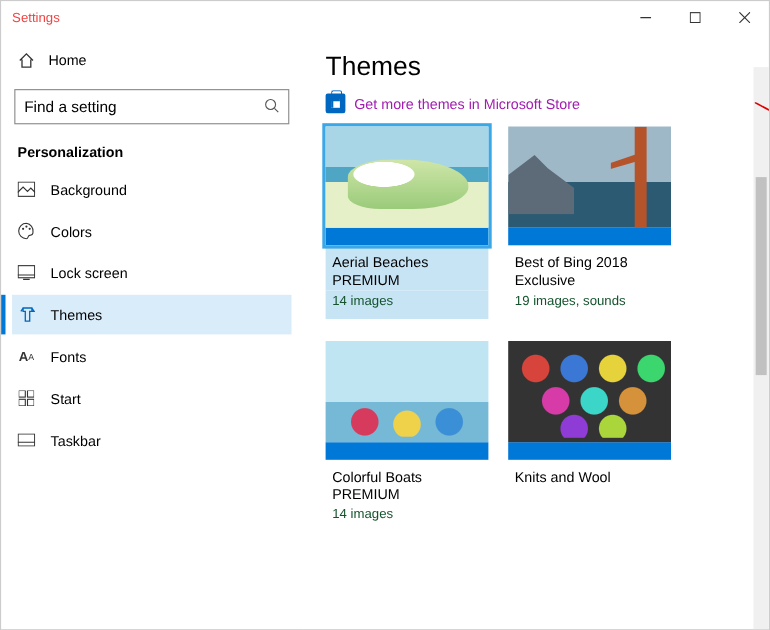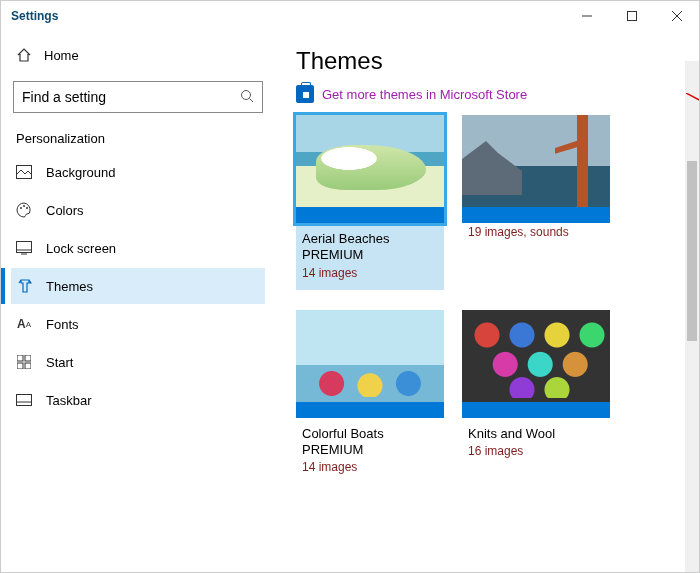--- a/index.html
+++ b/index.html
@@ -1,30 +1,30 @@
 <!DOCTYPE html>
 <html><head>
 <meta charset="utf-8">
 <style>
   * { box-sizing: border-box; }
   html, body { margin:0; padding:0; }
   body { width:700px; height:573px; background:#fff; font-family:"Segoe UI", Arial, sans-serif; font-size:13px; color:#000; overflow:hidden; position:relative; border:1px solid #ccc;}
   .titlebar { height:30px; display:flex; align-items:center; justify-content:space-between; padding-left:10px; }
-  .app-title { font-size:12px; color:#0c4a6e;font-weight:bold; }
+  .app-title { font-size:12px; color:#ef4444; }
   .win-ctrls { display:flex; height:100%; }
   .win-btn { width:45px; display:flex; align-items:center; justify-content:center; font-size:12px; color:#333; }
   .layout { display:flex; height:calc(100% - 30px); }
   .sidebar { width:275px; padding:10px 10px 0 10px; border-right:1px solid #fff; }
-  .home-row { display:flex; align-items:center; gap:12px; padding:6px 5px 10px 5px; cursor:pointer;}
+  .home-row { display:flex; align-items:flex-start; gap:12px; padding:6px 5px 10px 5px; cursor:pointer;}
   .home-row .icon { width:16px; height:16px; display:flex; align-items:center; justify-content:center; }
   .home-label { font-size:13px; }
   .search-box { display:flex; align-items:center; justify-content:space-between; border:1px solid #888; height:32px; padding:0 8px; margin:8px 2px 18px 2px; cursor:text;}
   .search-box span:first-child { color:#000000; font-size:14px; }
   .search-icon { color:#555; font-size:13px; }
-  .cat-header { font-weight:400; font-size:13px; padding:0 5px 8px 5px; }
+  .cat-header { font-weight:700; font-size:13px; padding:0 5px 8px 5px; }
   .nav-item { display:flex; align-items:center; gap:14px; padding:10px 5px 10px 5px; margin-bottom:2px; cursor:pointer; }
   .nav-item.active { background:#d9ecf9; position:relative; }
   .nav-item.active::before { content:""; position:absolute; left:-10px; top:0; bottom:0; width:4px; background:#0078d7; }
   .nav-item .icon { width:16px; height:16px; display:flex; align-items:center; justify-content:center; font-size:14px; color:#333;}
   .content { flex:1; padding:12px 10px 0 20px; position:relative; }
   .page-title { font-size:24px; font-weight:400; margin:4px 0 10px 0; }
   .store-link-row { display:flex; align-items:center; gap:8px; margin-bottom:12px; }
   .store-icon { width:18px; height:18px; background:#0067c0; position:relative; border-radius:2px;}
   .store-icon::before{content:""; position:absolute; top:-3px; left:5px; width:8px; height:3px; border:1px solid #0067c0; border-bottom:none; border-radius:2px 2px 0 0;}
   .store-icon::after{content:""; position:absolute; background:#fff; width:8px; height:8px; left:5px; top:5px;
@@ -32,21 +32,21 @@
   }
   .store-link { color:#a21caf; font-size:13px; cursor:pointer;}
   .arrow { position:absolute; left:410px; top:62px; width:70px; height:40px; z-index:11; pointer-events:none;}
   .themes-grid { display:grid; grid-template-columns:148px 148px; gap:20px 18px; }
   .theme-card { width:148px; }
   .theme-card.selected .thumb-wrap { outline:3px solid #3aa7e6; outline-offset:0;}
   .thumb-wrap { width:148px; }
   .thumb { width:148px; height:92px; background:#ddd; position:relative; overflow:hidden;}
   .strip { height:16px; background:#0078d7; }
   .tlabel { padding:8px 6px 0 6px; font-size:13px; line-height:1.25;}
-  .tmeta { padding:2px 6px 4px 6px; font-size:12px; color:#7f1d1d; }
+  .tmeta { padding:2px 6px 4px 6px; font-size:12px; color:#14532d; }
   .theme-card.selected .tlabel, .theme-card.selected .tmeta { background:#c7e4f4; }
   .theme-card.selected .tlabel{padding-top:8px;}
   .theme-card.selected .tmeta{padding-bottom:10px;}
   .scroll-track { position:absolute; right:0; top:30px; bottom:0; width:14px; background:#f0f0f0;}
   .scroll-thumb { position:absolute; left:2px; width:10px; background:#c1c1c1; }
   
   .th-beach{background:linear-gradient(#a8d6e6 0 40%, #4fa6c4 40% 55%, #e6f0c8 55% 100%);}
   .th-beach::after{content:""; position:absolute; left:20px; top:30px; width:110px; height:45px; background:radial-gradient(ellipse at 30% 30%, #fff 0 25%, transparent 26%), linear-gradient(#cfe6a8, #9acb7a); border-radius:40% 60% 50% 30%; }
   .th-bridge{background:linear-gradient(#9fb8c8 0 55%, #2c5a73 55% 100%);}
   .th-bridge::before{content:""; position:absolute; left:0; top:20px; width:60px; height:60px; background:#5d6b78; clip-path:polygon(0 100%,0 40%, 40% 10%, 60% 30%, 100% 60%, 100% 100%);}
@@ -194,37 +194,37 @@
             <div class="strip"></div>
           </div>
         <div class="tlabel">Aerial Beaches PREMIUM</div>
         <div class="tmeta">14 images</div>
       </div>
       <div class="theme-card">
         <div class="thumb-wrap">
             <div class="thumb th-bridge"></div>
             <div class="strip"></div>
           </div>
+        <div class="tlabel">Best of Bing 2018 Exclusive</div>
         <div class="tmeta">19 images, sounds</div>
       </div>
       <div class="theme-card">
         <div class="thumb-wrap">
             <div class="thumb th-boats"></div>
             <div class="strip"></div>
           </div>
         <div class="tlabel">Colorful Boats PREMIUM</div>
         <div class="tmeta">14 images</div>
       </div>
       <div class="theme-card">
         <div class="thumb-wrap">
             <div class="thumb th-knits"></div>
             <div class="strip"></div>
           </div>
         <div class="tlabel">Knits and Wool</div>
-        <div class="tmeta">16 images</div>
       </div>
     </div>
 
     <svg class="arrow" viewBox="0 0 70 40">
       <line x1="0" y1="0" x2="60" y2="32" stroke="#d00" stroke-width="1.5"></line>
       <polygon points="60,32 50,24 54,34" fill="#d00"></polygon>
     </svg>
 
     <div class="scroll-track">
       <div class="scroll-thumb" style="top:100px; height:180px;"></div>

